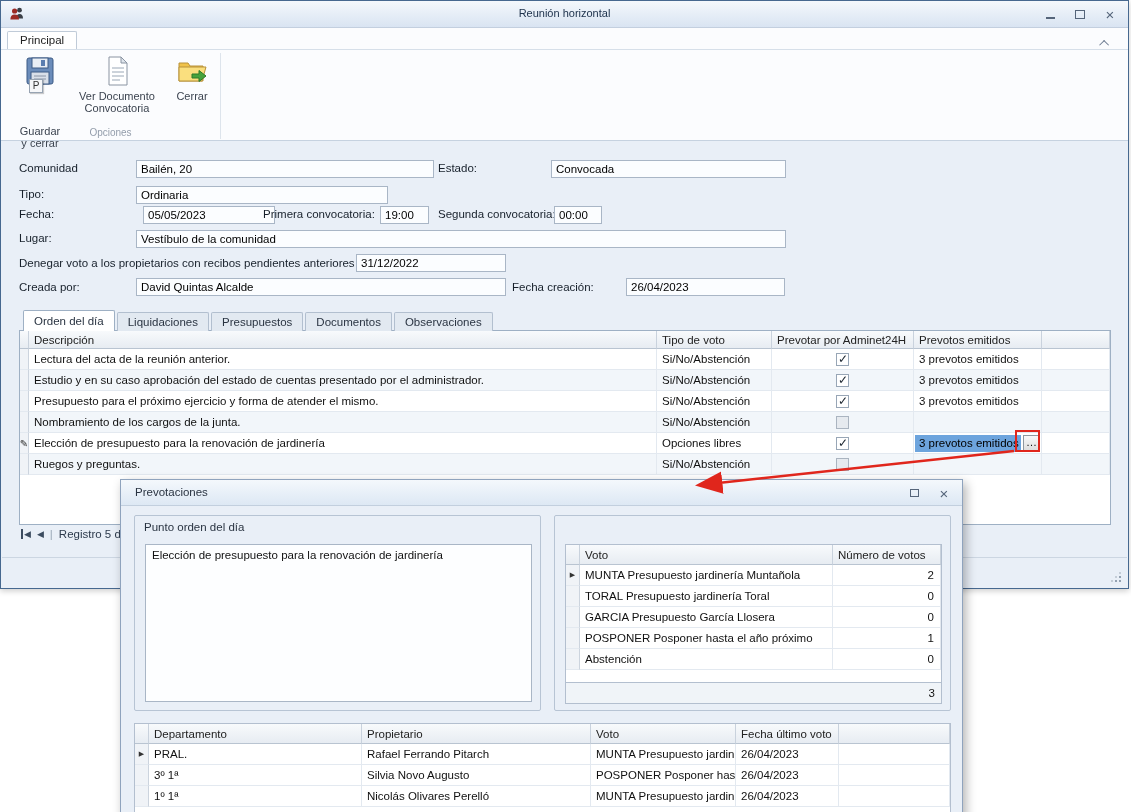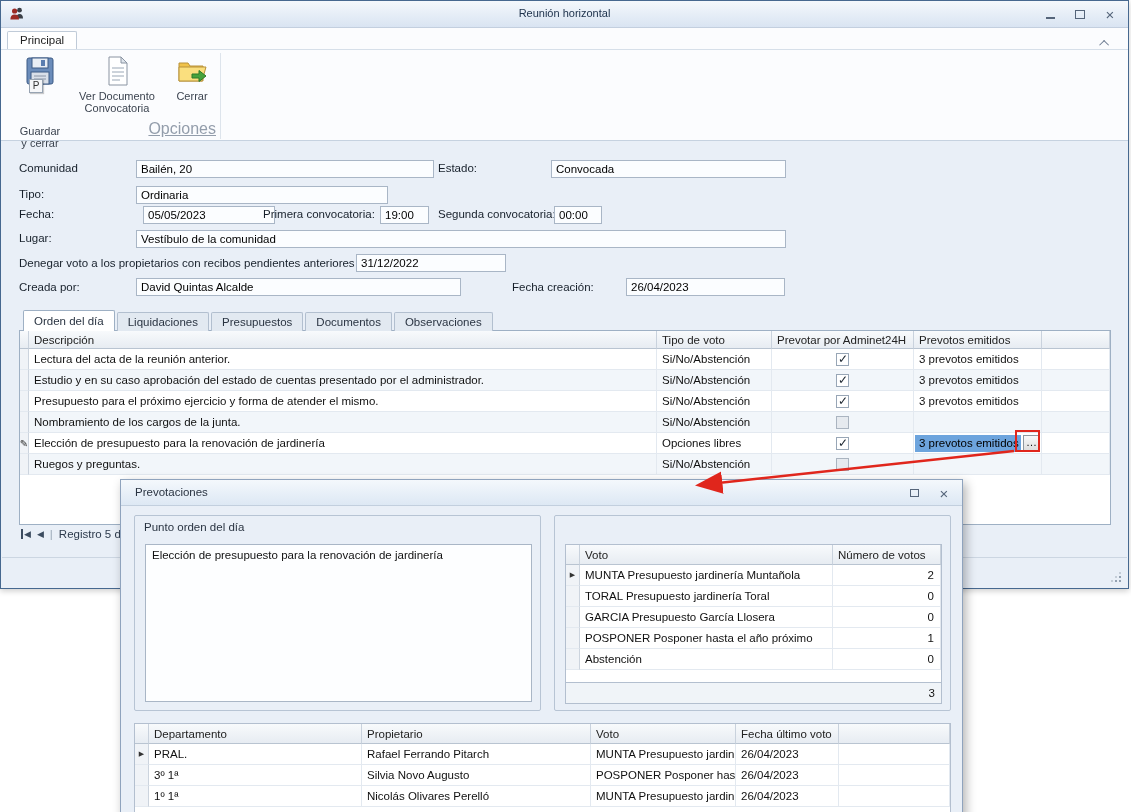--- a/index.html
+++ b/index.html
@@ -19,21 +19,21 @@
 
   
   .ribbon { position:absolute; left:0; top:27px; right:0; height:113px; background:#fbfcfe; border-bottom:1px solid #c6d2e0; }
   .ribbon-tab { position:absolute; left:6px; top:3px; padding:2px 12px 3px; background:#fff; border:1px solid #c0cbd8; border-bottom:none; border-radius:2px 2px 0 0; font-size:11.5px; color:#222; z-index:2; }
   .ribbon-tabline { position:absolute; left:0; right:0; top:21px; height:1px; background:#d6dfe9; }
   .ribbon-collapse { position:absolute; right:14px; top:8px; width:18px; height:14px; display:flex; align-items:center; justify-content:center; }
   .chev-up { width:7px; height:7px; border-left:1.5px solid #6d7c92; border-top:1.5px solid #6d7c92; transform:rotate(45deg) translateY(2px); }
   .ribbon-group { position:absolute; left:4px; top:25px; width:216px; height:86px; border-right:1px solid #dde4ec; }
   .rbtn { position:absolute; top:2px; display:flex; flex-direction:column; align-items:center; gap:3px; text-align:center; font-size:11px; color:#3c4450; line-height:12px; }
   .rbtn .ric { width:32px; height:32px; }
-  .group-label { position:absolute; left:0; right:4px; bottom:1px; text-align:right; font-size:16px; color:#939dab;text-decoration:underline; }
+  .group-label { position:absolute; left:0; right:4px; bottom:1px; text-align:center; font-size:10px; color:#939dab; }
   .keytip { position:absolute; left:24px; top:26px; width:14px; height:14px; background:#f6f7f9; border:1px solid #97a3b2; box-shadow:1px 1px 1px rgba(0,0,0,.2); font-size:10px; line-height:12px; text-align:center; color:#333; z-index:5; }
 
   
   .lbl { position:absolute; white-space:nowrap; color:#17202b; }
   .tb { position:absolute; height:18px; background:#fbfdff; border:1px solid #a9b6c6; padding:1px 4px; line-height:14px; white-space:nowrap; overflow:hidden; color:#000; }
 
   
   .tabstrip { position:absolute; left:22px; top:309px; height:21px; display:flex; align-items:flex-end; z-index:3; }
   .tab { padding:0 10px; height:19px; line-height:18px; background:#e2e9f1; border:1px solid #b2bfcf; border-bottom:none; border-radius:2px 2px 0 0; margin-right:2px; color:#2a3442; }
   .tab.active { background:#fff; border-color:#9eb0c4; height:21px; line-height:20px; }
@@ -195,21 +195,21 @@
     <span class="lbl" style="left:437px; top:207px;">Segunda convocatoria:</span>
     <span class="tb" style="left:553px; top:205px; width:48px;">00:00</span>
 
     <span class="lbl" style="left:18px; top:231px;">Lugar:</span>
     <span class="tb" style="left:135px; top:229px; width:650px;">Vestíbulo de la comunidad</span>
 
     <span class="lbl" style="left:18px; top:256px;">Denegar voto a los propietarios con recibos pendientes anteriores a:</span>
     <span class="tb" style="left:355px; top:253px; width:150px;">31/12/2022</span>
 
     <span class="lbl" style="left:18px; top:280px;">Creada por:</span>
-    <span class="tb" style="left:135px; top:277px; width:325px;">David Quintas Alcalde</span>
+    <span class="tb" style="left:135px; top:277px; width:370px;">David Quintas Alcalde</span>
     <span class="lbl" style="left:511px; top:280px;">Fecha creación:</span>
     <span class="tb" style="left:625px; top:277px; width:159px;">26/04/2023</span>
 
     <div class="tabstrip">
       <span class="tab active">Orden del día</span>
       <span class="tab">Liquidaciones</span>
       <span class="tab">Presupuestos</span>
       <span class="tab">Documentos</span>
       <span class="tab">Observaciones</span>
     </div>

